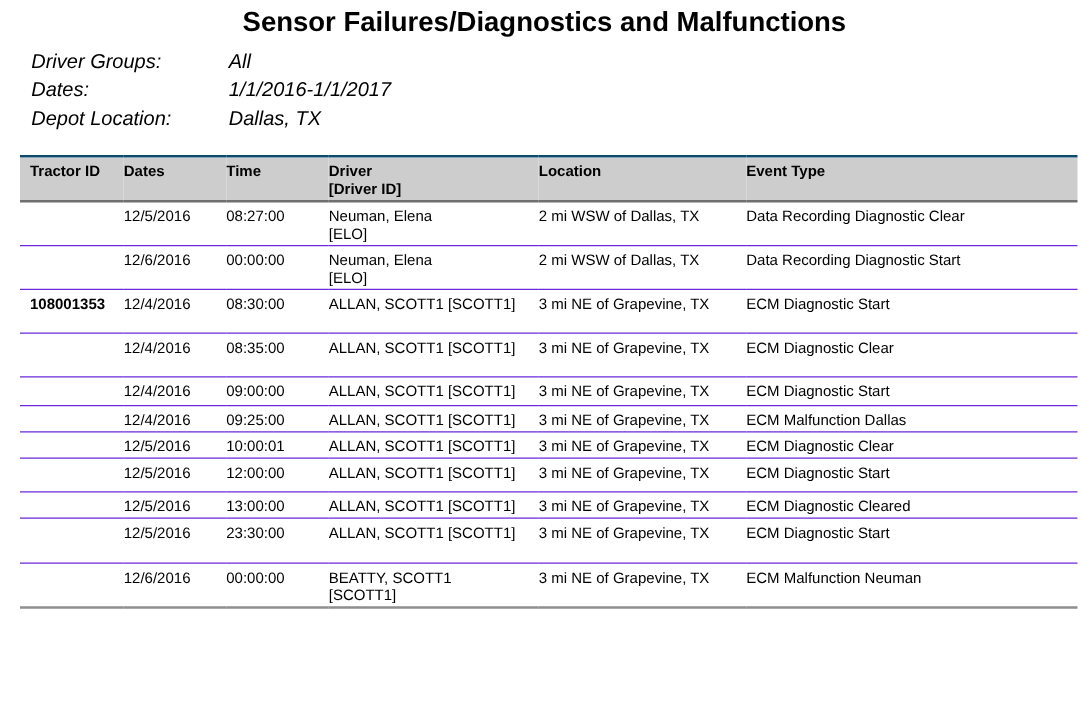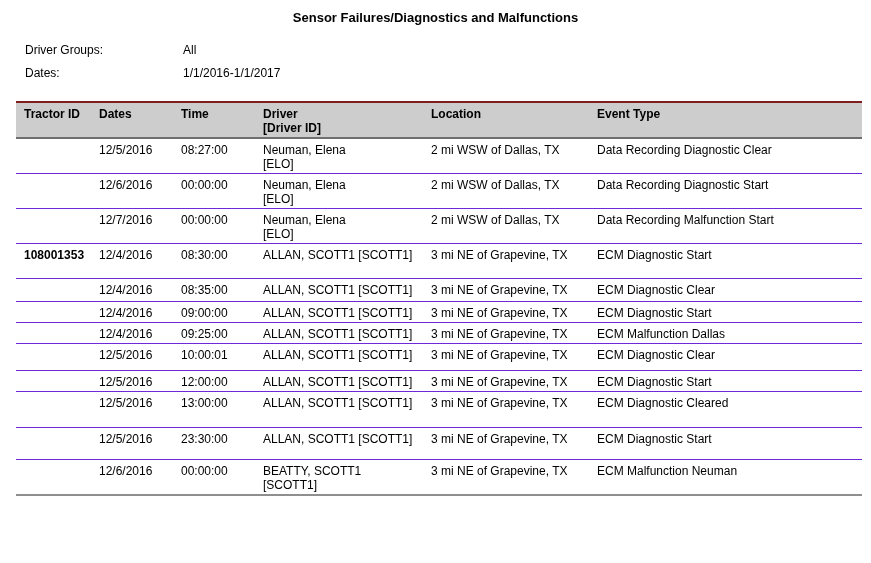--- a/index.html
+++ b/index.html
@@ -8,27 +8,28 @@
     width: 871px;
     height: 563px;
     background: #ffffff;
     color: #000000;
     font-family: "Liberation Sans", sans-serif;
     overflow: hidden;
   }
   .report-title {
     margin: 8px 0 0 0;
     text-align: center;
-    font-size: 13px;
+    font-size: 22px;
     line-height: 20px;
     font-weight: bold;
   }
   .filters {
     margin: 10px 0 0 25px;
-    font-size: 12px;
+    font-size: 16px;
+    font-style: italic;
   }
   .filter-row {
     display: flex;
     height: 23px;
     align-items: center;
   }
   .filter-label { width: 158px; }
   .filter-value { flex: 1; }
 
   table.report-table {
@@ -43,21 +44,21 @@
   th, td {
     text-align: left;
     vertical-align: top;
     padding: 4px 8px 2px 0;
     white-space: pre-line;
     overflow: hidden;
   }
   th:first-child, td:first-child { padding-left: 8px; }
   thead tr {
     background: #cdcdcd;
-    border-top: 2px solid #7f1d1d;
+    border-top: 2px solid #0c4a6e;
     border-bottom: 2px solid #6f6f6f;
     height: 36px;
   }
   thead th { font-weight: bold; }
   tbody tr { border-top: 1px solid #6d28d9; }
   tbody tr:first-child { border-top: none; }
   td.tractor { font-weight: bold; }
 
   
   tbody tr:nth-child(-n+4) { height: 35px; }
@@ -83,20 +84,24 @@
 <h1 class="report-title">Sensor Failures/Diagnostics and Malfunctions</h1>
 
 <div class="filters">
   <div class="filter-row">
     <span class="filter-label">Driver Groups:</span>
     <span class="filter-value">All</span>
   </div>
   <div class="filter-row">
     <span class="filter-label">Dates:</span>
     <span class="filter-value">1/1/2016-1/1/2017</span>
+  </div>
+  <div class="filter-row">
+    <span class="filter-label">Depot Location:</span>
+    <span class="filter-value">Dallas, TX</span>
   </div>
 </div>
 
 <table class="report-table">
   <colgroup>
     <col class="c-tractor">
       <col class="c-date">
       <col class="c-time">
     <col class="c-driver">
       <col class="c-location">
@@ -126,29 +131,20 @@
       <tr>
         <td class="tractor"></td>
         <td>12/6/2016</td>
         <td>00:00:00</td>
         <td>Neuman, Elena
 [ELO]</td>
         <td>2 mi WSW of Dallas, TX</td>
         <td>Data Recording Diagnostic Start</td>
       </tr>
       <tr>
-        <td class="tractor"></td>
-        <td>12/7/2016</td>
-        <td>00:00:00</td>
-        <td>Neuman, Elena
-[ELO]</td>
-        <td>2 mi WSW of Dallas, TX</td>
-        <td>Data Recording Malfunction Start</td>
-      </tr>
-      <tr>
         <td class="tractor">108001353</td>
         <td>12/4/2016</td>
         <td>08:30:00</td>
         <td>ALLAN, SCOTT1 [SCOTT1]</td>
         <td>3 mi NE of Grapevine, TX</td>
         <td>ECM Diagnostic Start</td>
       </tr>
       <tr>
         <td class="tractor"></td>
         <td>12/4/2016</td>

